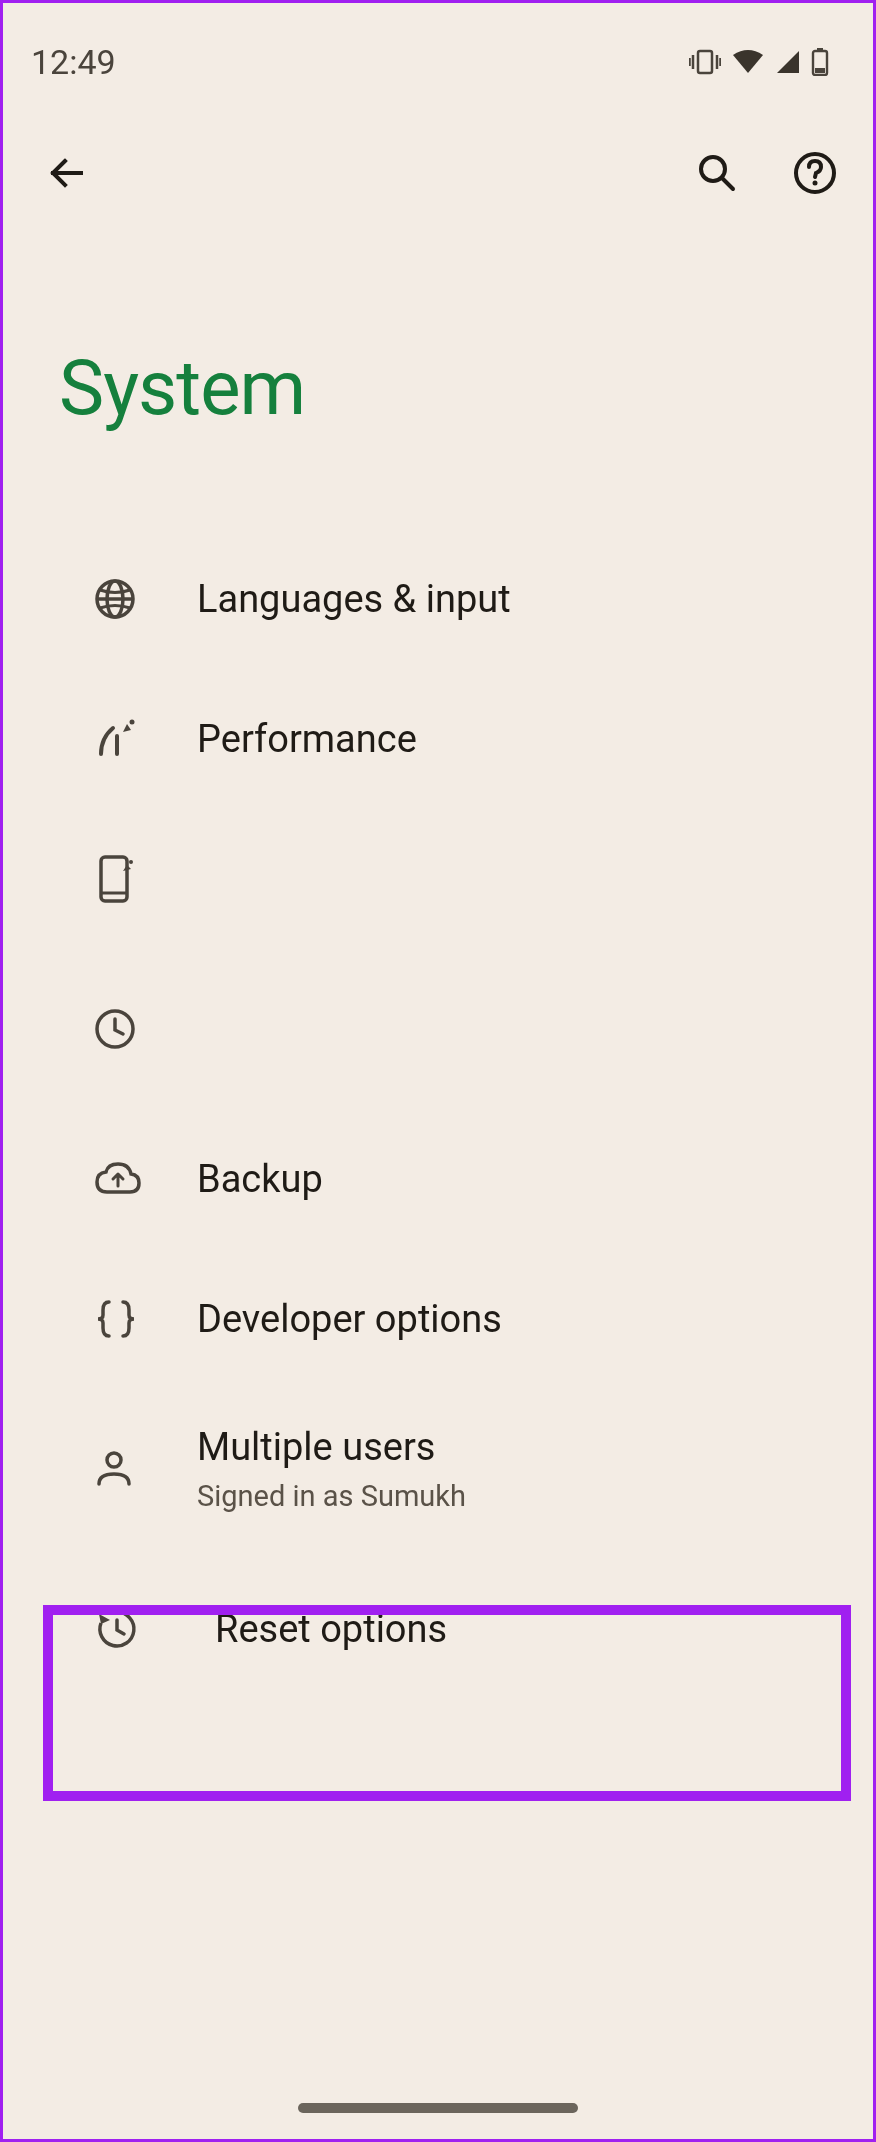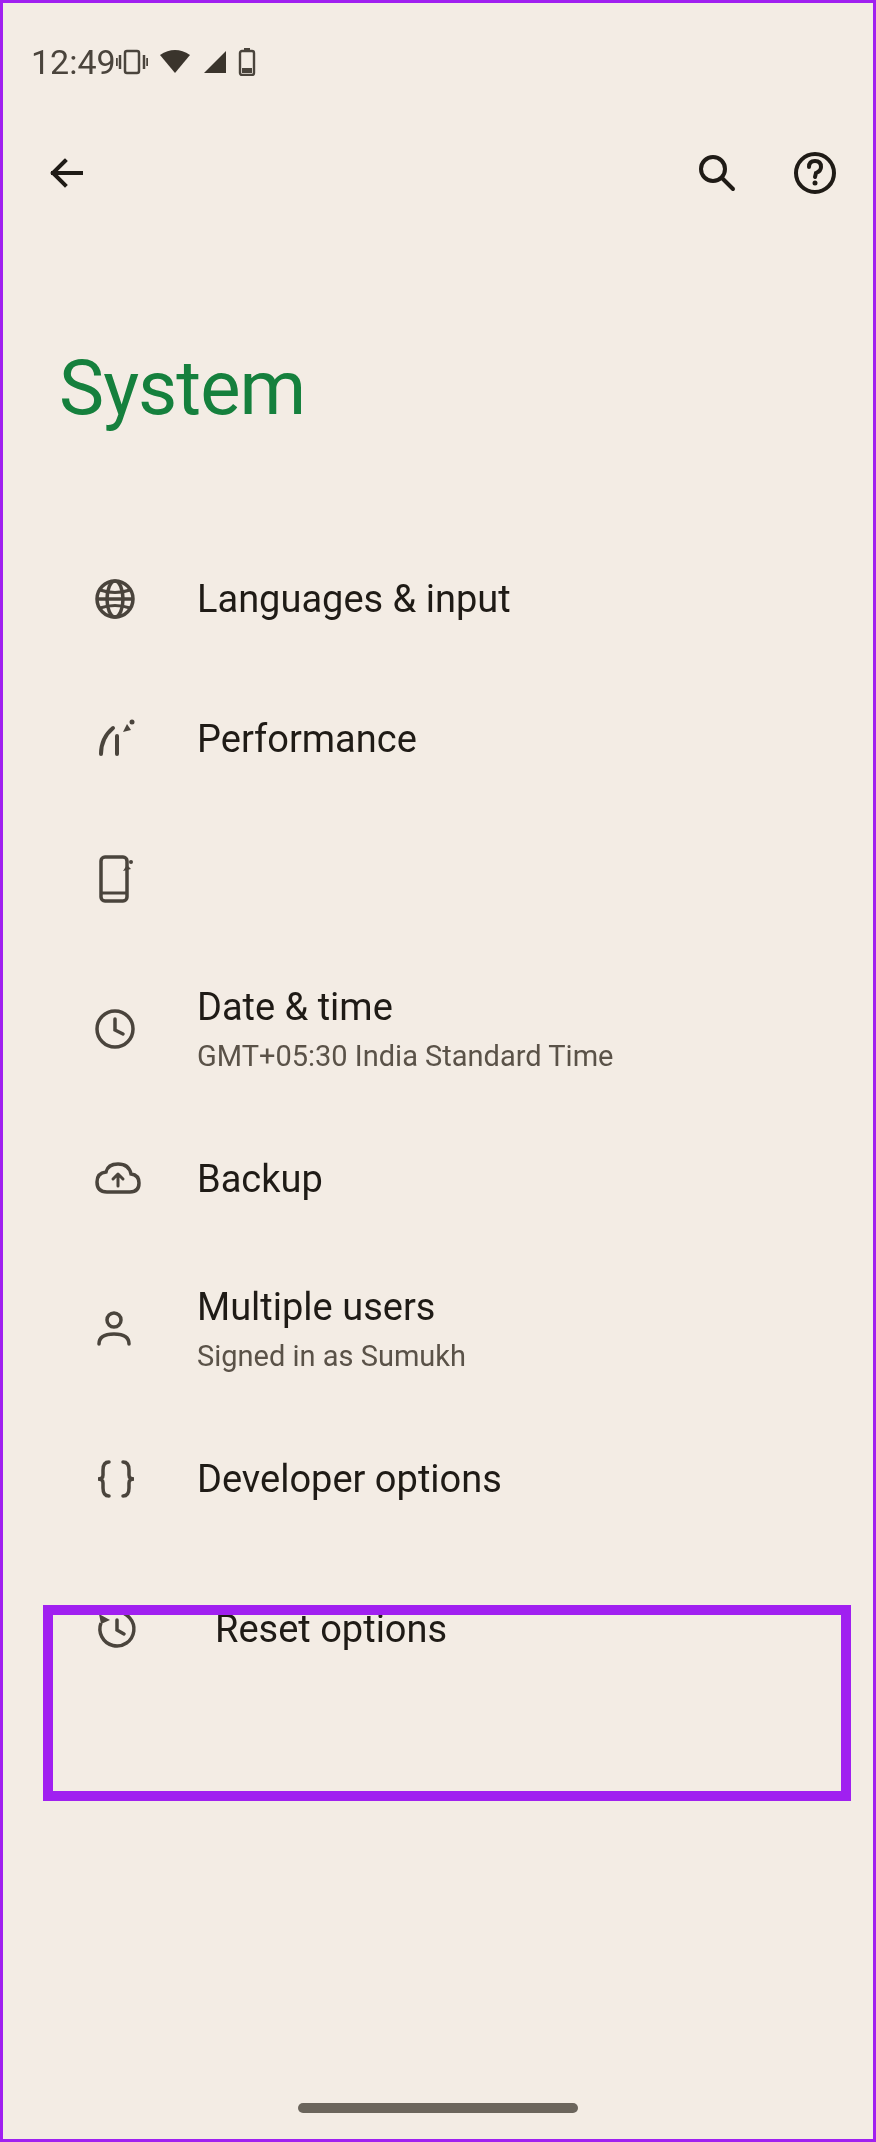--- a/index.html
+++ b/index.html
@@ -6,20 +6,21 @@
   html, body { width: 876px; height: 2142px; }
   body {
     background: #f3ece4;
     font-family: -apple-system, BlinkMacSystemFont, "Segoe UI", Roboto, sans-serif;
     color: #1f1b16;
     border: 3px solid #a020f0;
     position: relative;
   }
   .status-bar {
     display: flex;
+    justify-content: space-between;
     align-items: center;
     padding: 28px 44px 0 28px;
     height: 90px;
   }
   .status-time {
     font-size: 34px;
     font-weight: 400;
     color: #4a443c;
   }
   .status-icons {
@@ -208,60 +209,56 @@
     </div>
   </div>
 
   <div class="list-item" style="min-height:160px;">
     <div class="list-icon">
       <svg width="44" height="44" viewBox="0 0 44 44">
         <circle cx="22" cy="22" r="18" fill="none" stroke="#4a443c" stroke-width="3.5"></circle>
         <path d="M22 12 L22 23 L30 27" fill="none" stroke="#4a443c" stroke-width="3.5" stroke-linecap="round"></path>
       </svg>
     </div>
-    <div class="list-text">
-      <div class="list-title">Date &amp; time</div>
-      <div class="list-subtitle">GMT+05:30 India Standard Time</div>
-    </div>
   </div>
 
   <div class="list-item">
     <div class="list-icon">
       <svg width="50" height="38" viewBox="0 0 50 38">
         <path d="M14 32 Q4 32 4 22 Q4 13 13 12 Q15 4 25 4 Q36 4 38 14 Q46 15 46 23 Q46 32 37 32 L14 32" fill="none" stroke="#4a443c" stroke-width="3.5"></path>
         <path d="M25 26 L25 14 M25 14 L20 19 M25 14 L30 19" fill="none" stroke="#4a443c" stroke-width="3" stroke-linecap="round"></path>
       </svg>
     </div>
     <div class="list-text">
       <div class="list-title">Backup</div>
     </div>
   </div>
 
+  <div class="list-item">
+    <div class="list-icon">
+      <svg width="46" height="42" viewBox="0 0 46 42">
+        <path d="M16 4 Q10 4 10 12 L10 17 Q10 21 5 21 Q10 21 10 25 L10 30 Q10 38 16 38" fill="none" stroke="#4a443c" stroke-width="3.5" stroke-linecap="round"></path>
+        <path d="M30 4 Q36 4 36 12 L36 17 Q36 21 41 21 Q36 21 36 25 L36 30 Q36 38 30 38" fill="none" stroke="#4a443c" stroke-width="3.5" stroke-linecap="round"></path>
+      </svg>
+    </div>
+    <div class="list-text">
+      <div class="list-title">Developer options</div>
+    </div>
+  </div>
+
   <div class="list-item" style="min-height:160px;">
     <div class="list-icon">
       <svg width="42" height="42" viewBox="0 0 42 42">
         <circle cx="21" cy="12" r="7" fill="none" stroke="#4a443c" stroke-width="3.5"></circle>
         <path d="M6 36 Q6 26 21 26 Q36 26 36 36" fill="none" stroke="#4a443c" stroke-width="3.5" stroke-linecap="round"></path>
       </svg>
     </div>
     <div class="list-text">
       <div class="list-title">Multiple users</div>
       <div class="list-subtitle">Signed in as Sumukh</div>
-    </div>
-  </div>
-
-  <div class="list-item">
-    <div class="list-icon">
-      <svg width="46" height="42" viewBox="0 0 46 42">
-        <path d="M16 4 Q10 4 10 12 L10 17 Q10 21 5 21 Q10 21 10 25 L10 30 Q10 38 16 38" fill="none" stroke="#4a443c" stroke-width="3.5" stroke-linecap="round"></path>
-        <path d="M30 4 Q36 4 36 12 L36 17 Q36 21 41 21 Q36 21 36 25 L36 30 Q36 38 30 38" fill="none" stroke="#4a443c" stroke-width="3.5" stroke-linecap="round"></path>
-      </svg>
-    </div>
-    <div class="list-text">
-      <div class="list-title">Developer options</div>
     </div>
   </div>
 
   <div class="list-item" style="min-height:160px;gap:18px;">
     <div class="list-icon">
       <svg width="46" height="46" viewBox="0 0 46 46">
         <path d="M24 6 A17 17 0 1 1 8 17" fill="none" stroke="#4a443c" stroke-width="3.5"></path>
         <path d="M6 8 L8 18 L17 14 Z" fill="#4a443c"></path>
         <path d="M24 14 L24 24 L31 28" fill="none" stroke="#4a443c" stroke-width="3.5" stroke-linecap="round"></path>
       </svg>

